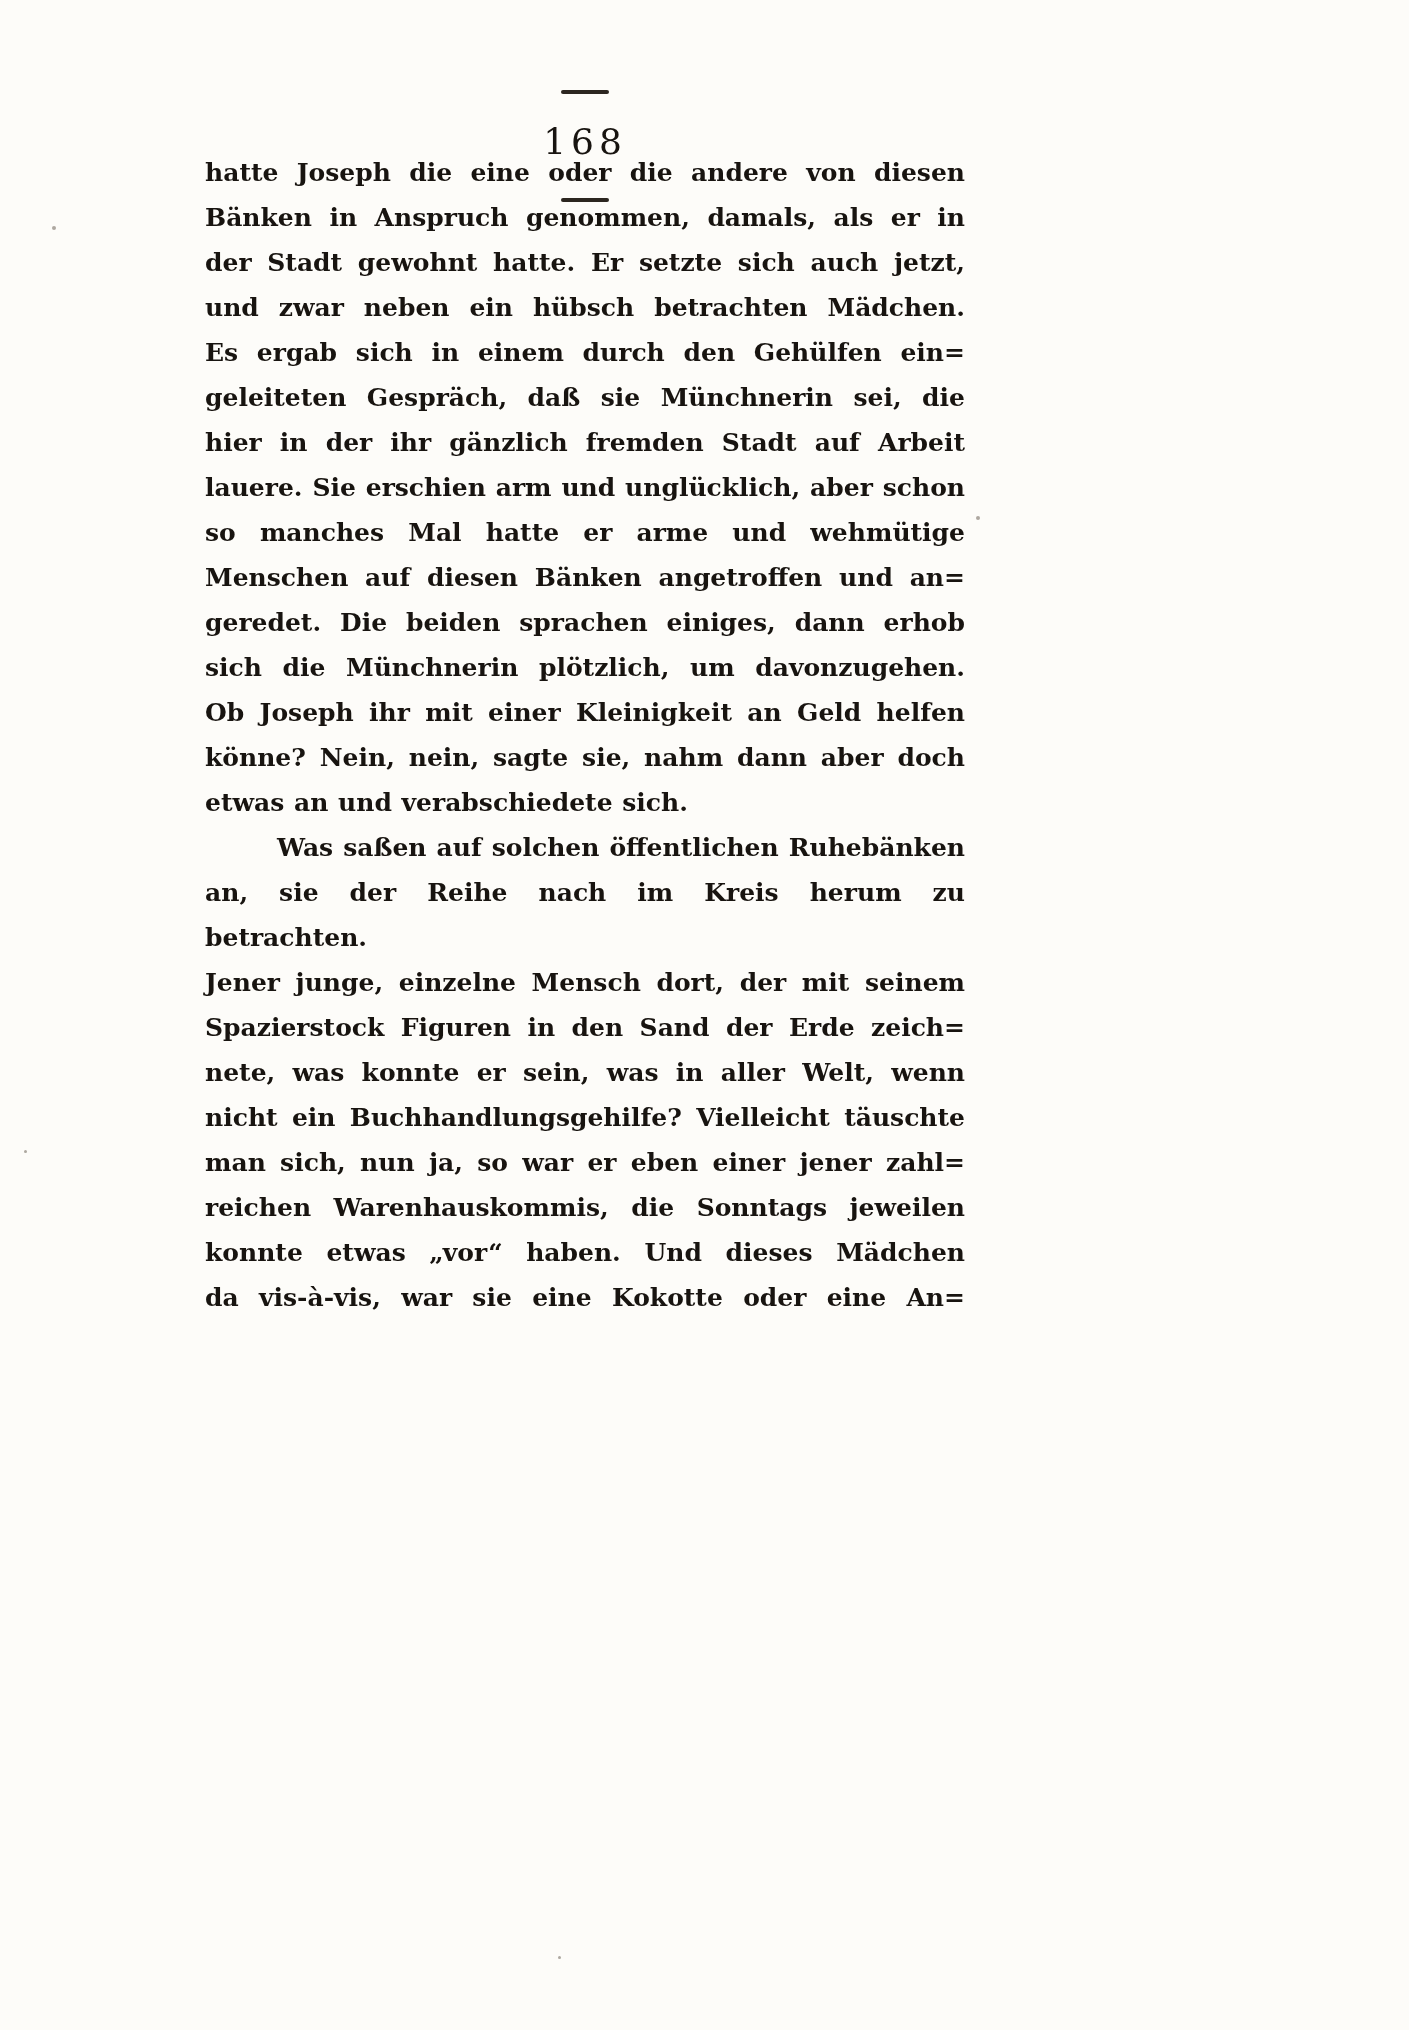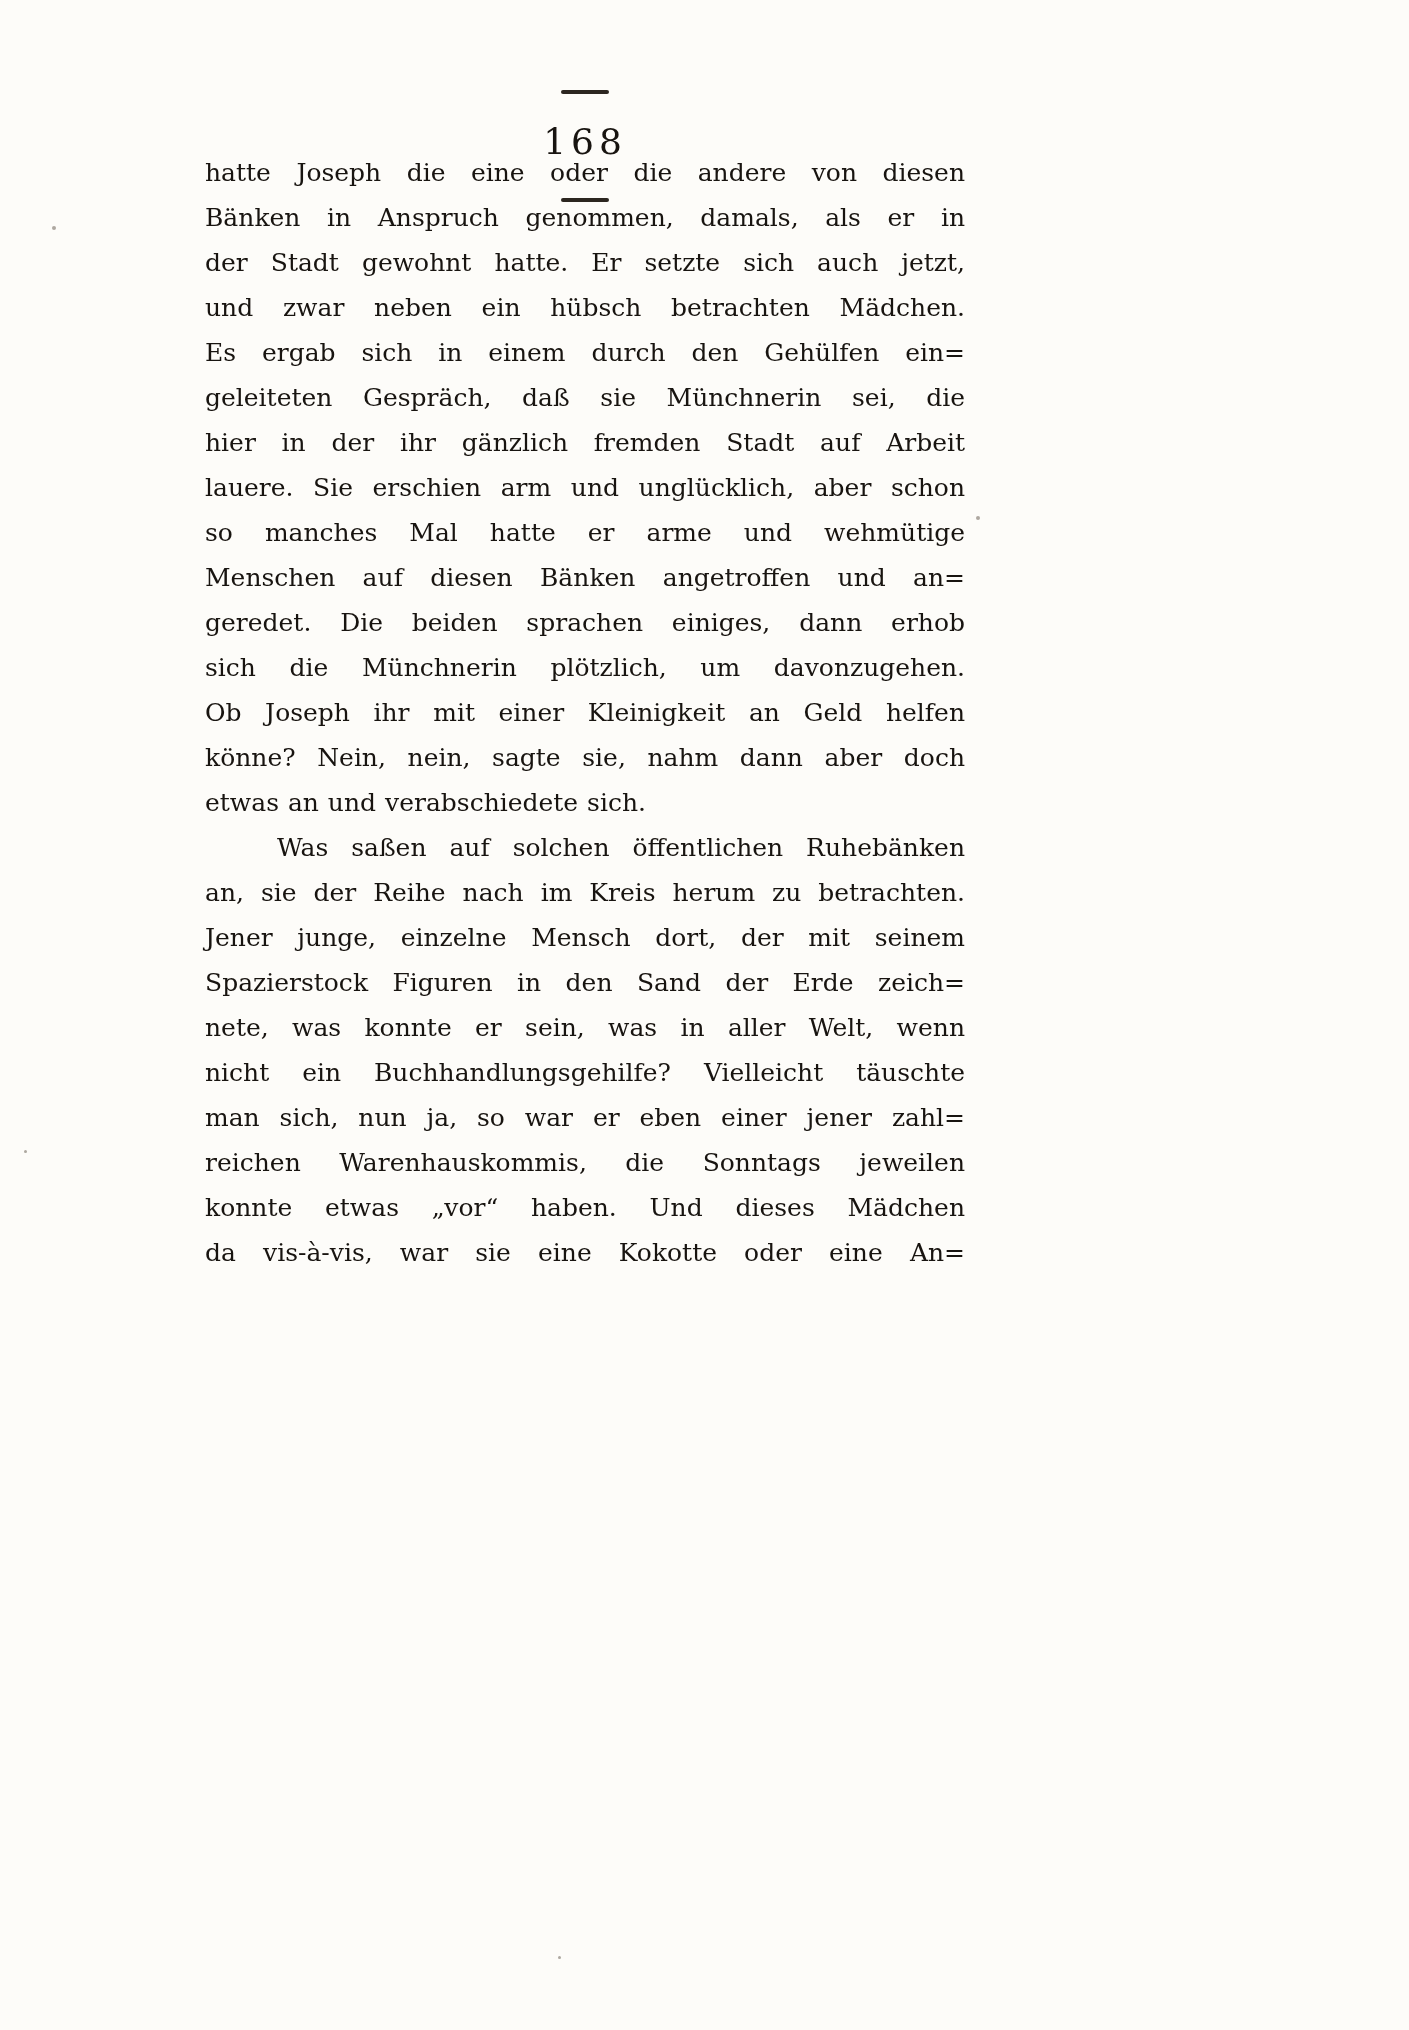--- a/index.html
+++ b/index.html
@@ -44,20 +44,21 @@
     top: 150px;
     left: 205px;
     width: 760px;
   }
   .line {
     font-size: 25px;
     line-height: 45px;
     min-height: 45px;
     text-align: left;
     word-spacing: 1px;
+    font-weight: bold;
   }
   .line.just {
     text-align: justify;
     text-align-last: justify;
   }
   .line.ind {
     text-indent: 72px;
   }
   .speck {
     position: absolute;

